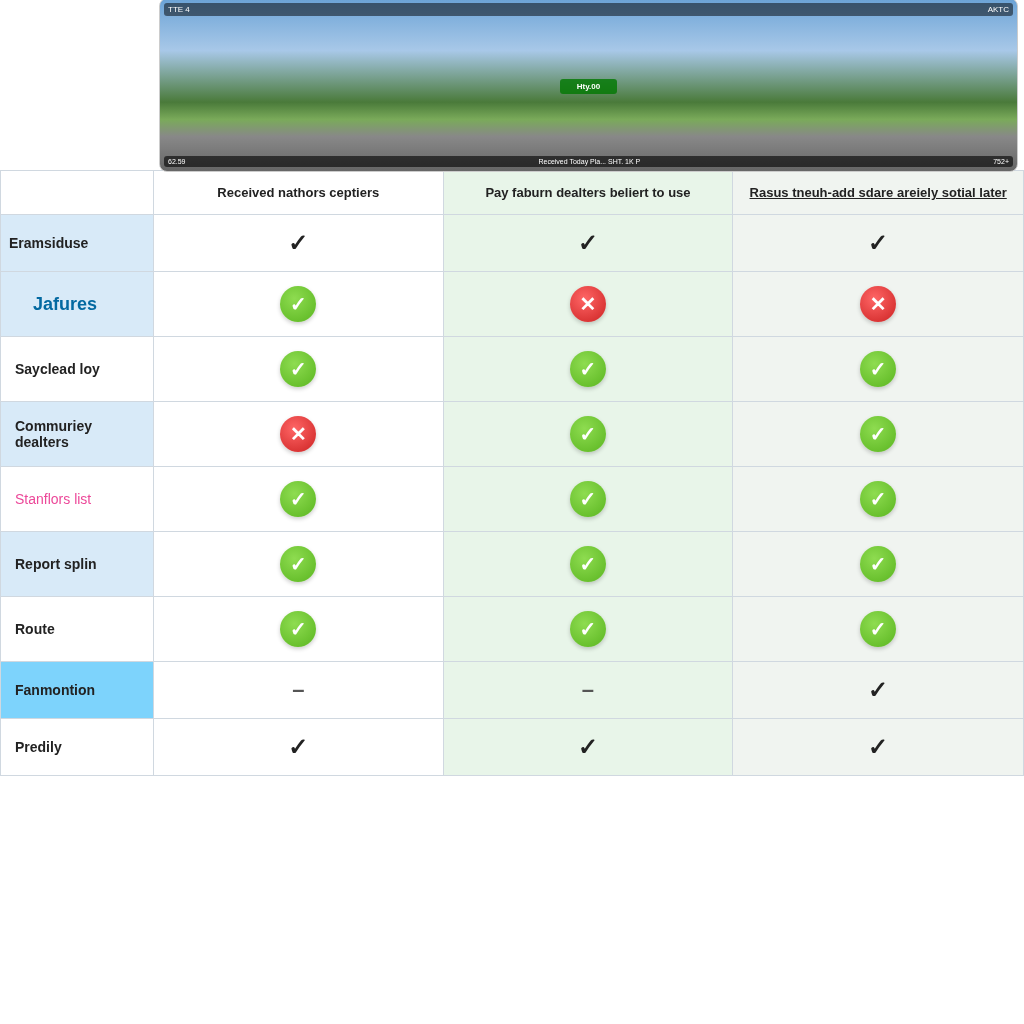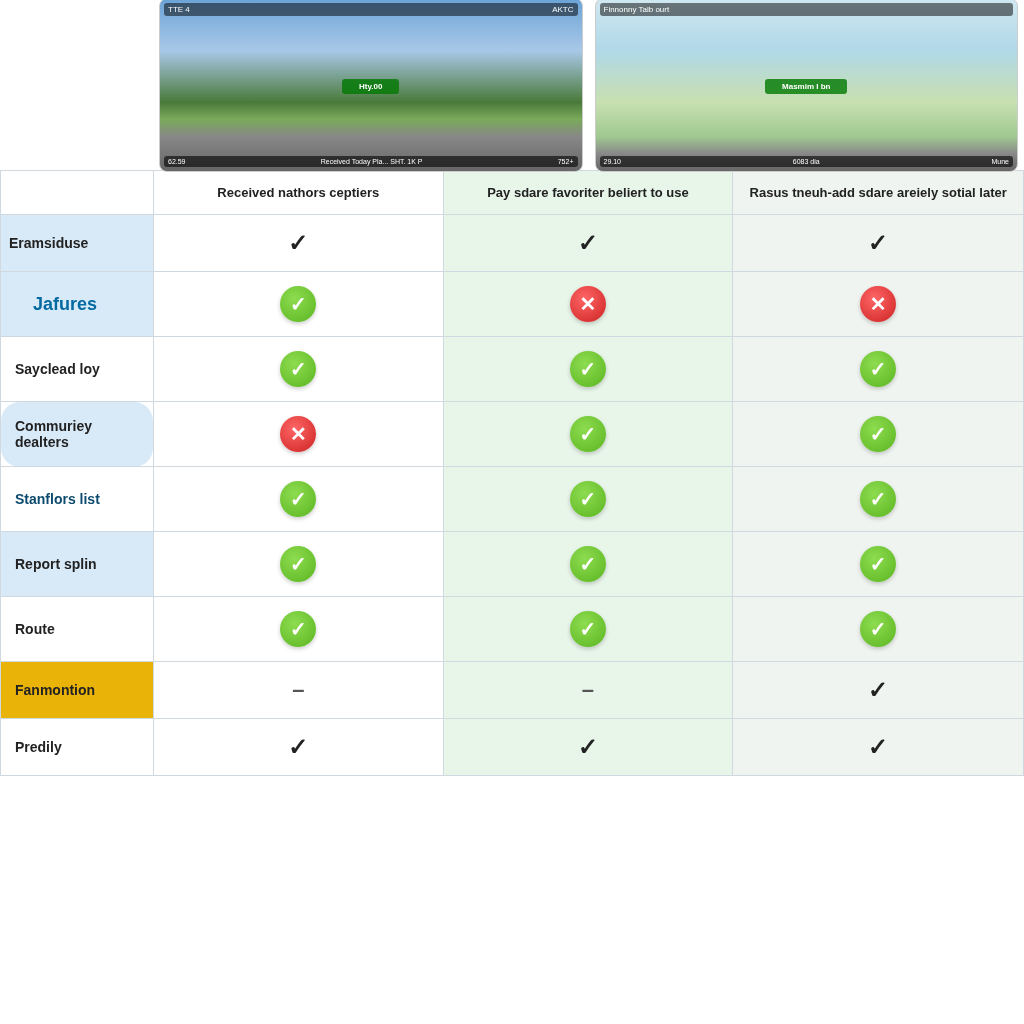--- a/index.html
+++ b/index.html
@@ -90,21 +90,21 @@
     }
 
     .comparison-table td, .comparison-table th {
       border: 1px solid #d0d8e0;
       padding: 0;
       vertical-align: middle;
     }
 
     .col-1 { background: #fff; }
     .col-2 { background: #e8f5e9; }
-    .col-3 { background: #f0f4f0; }
+    .col-3 { background: #f0f4f0; text-decoration: underline; }
 
     .header-row th {
       padding: 14px 10px;
       text-align: center;
       font-weight: bold;
       font-size: 13px;
       color: #222;
       vertical-align: middle;
     }
 
@@ -177,49 +177,33 @@
           <div class="img-nav-box">Hty.00</div>
           <div class="img-bottom-bar">
             <span>62.59</span>
             <span>Received Today Pla... SHT. 1K P</span>
             <span>752+</span>
           </div>
         </div>
       </div>
     </div>
 
-    <div class="img-cell">
-      <div class="img-placeholder img2">
-        <div class="img-overlay">
-          <div class="img-top-bar">
-            <span>Finnonny Talb ourt</span>
-            <span></span>
-          </div>
-          <div class="img-nav-box">Masmim I bn</div>
-          <div class="img-bottom-bar">
-            <span>29.10</span>
-            <span>6083 dia</span>
-            <span>Mune</span>
-          </div>
-        </div>
-      </div>
-    </div>
 
   </div>
 
   <table class="comparison-table">
 
     <thead>
       <tr class="header-row">
         <th style="width:153px; background:#fff; border:1px solid #d0d8e0;"></th>
         <th class="col-1" style="width:290px;">
           <span>Received nathors ceptiers</span>
         </th>
         <th class="col-2" style="width:290px;">
-          <span>Pay sdare favoriter beliert to use</span>
+          <span>Pay faburn dealters beliert to use</span>
         </th>
         <th class="col-3" style="width:291px;">
           <span>Rasus tneuh-add sdare areiely sotial later</span>
         </th>
       </tr>
     </thead>
     <tbody id="table-body">
     <tr>
           <td style="background: rgb(216, 234, 248); padding: 12px 8px; font-weight: bold; font-size: 14px; color: rgb(34, 34, 34); vertical-align: middle; border-right: 1px solid rgb(208, 216, 224); border-bottom: 1px solid rgb(208, 216, 224); width: 153px;">Eramsiduse</td>
           <td style="background: rgb(255, 255, 255); border-bottom: 1px solid rgb(208, 216, 224); border-right: 1px solid rgb(208, 216, 224); text-align: center; vertical-align: middle;">
@@ -268,39 +252,39 @@
               <div class="icon-check-green">✓</div>
             </div>
           </td>
           <td style="background: rgb(240, 244, 240); border-bottom: 1px solid rgb(208, 216, 224); border-right: 1px solid rgb(208, 216, 224); text-align: center; vertical-align: middle;">
             <div style="display: flex; align-items: center; justify-content: center; padding: 14px 10px;">
               <div class="icon-check-green">✓</div>
             </div>
           </td>
         </tr>
         <tr>
-          <td style="background: rgb(216, 234, 248); padding: 12px 14px; font-weight: bold; font-size: 14px; color: rgb(34, 34, 34); vertical-align: middle; border-right: 1px solid rgb(208, 216, 224); border-bottom: 1px solid rgb(208, 216, 224); width: 153px; border-radius: 19px;">Commuriey dealters</td>
+          <td style="background: rgb(216, 234, 248); padding: 12px 14px; font-weight: bold; font-size: 14px; color: rgb(34, 34, 34); vertical-align: middle; border-right: 1px solid rgb(208, 216, 224); border-bottom: 1px solid rgb(208, 216, 224); width: 153px;">Commuriey dealters</td>
           <td style="background: rgb(255, 255, 255); border-bottom: 1px solid rgb(208, 216, 224); border-right: 1px solid rgb(208, 216, 224); text-align: center; vertical-align: middle;">
             <div style="display: flex; align-items: center; justify-content: center; padding: 14px 10px;">
               <div class="icon-cross-red">✕</div>
             </div>
           </td>
           <td style="background: rgb(232, 245, 233); border-bottom: 1px solid rgb(208, 216, 224); border-right: 1px solid rgb(208, 216, 224); text-align: center; vertical-align: middle;">
             <div style="display: flex; align-items: center; justify-content: center; padding: 14px 10px;">
               <div class="icon-check-green">✓</div>
             </div>
           </td>
           <td style="background: rgb(240, 244, 240); border-bottom: 1px solid rgb(208, 216, 224); border-right: 1px solid rgb(208, 216, 224); text-align: center; vertical-align: middle;">
             <div style="display: flex; align-items: center; justify-content: center; padding: 14px 10px;">
               <div class="icon-check-green">✓</div>
             </div>
           </td>
         </tr>
         <tr>
-          <td style="background: rgb(255, 255, 255); padding: 12px 14px; font-weight: bold; font-size: 14px; color: #0c4a6e; vertical-align: middle; border-right: 1px solid rgb(208, 216, 224); border-bottom: 1px solid rgb(208, 216, 224); width: 153px; margin-left: 29px;">Stanflors list</td>
+          <td style="background: rgb(255, 255, 255); padding: 12px 14px; font-weight: normal; font-size: 14px; color: #ec4899; vertical-align: middle; border-right: 1px solid rgb(208, 216, 224); border-bottom: 1px solid rgb(208, 216, 224); width: 153px; margin-left: 29px;">Stanflors list</td>
           <td style="background: rgb(255, 255, 255); border-bottom: 1px solid rgb(208, 216, 224); border-right: 1px solid rgb(208, 216, 224); text-align: center; vertical-align: middle;">
             <div style="display: flex; align-items: center; justify-content: center; padding: 14px 10px;">
               <div class="icon-check-green">✓</div>
             </div>
           </td>
           <td style="background: rgb(232, 245, 233); border-bottom: 1px solid rgb(208, 216, 224); border-right: 1px solid rgb(208, 216, 224); text-align: center; vertical-align: middle;">
             <div style="display: flex; align-items: center; justify-content: center; padding: 14px 10px;">
               <div class="icon-check-green">✓</div>
             </div>
           </td>
@@ -340,21 +324,21 @@
               <div class="icon-check-green">✓</div>
             </div>
           </td>
           <td style="background: rgb(240, 244, 240); border-bottom: 1px solid rgb(208, 216, 224); border-right: 1px solid rgb(208, 216, 224); text-align: center; vertical-align: middle;">
             <div style="display: flex; align-items: center; justify-content: center; padding: 14px 10px;">
               <div class="icon-check-green">✓</div>
             </div>
           </td>
         </tr>
         <tr>
-          <td style="background: #eab308; padding: 12px 14px; font-weight: bold; font-size: 14px; color: rgb(34, 34, 34); vertical-align: middle; border-right: 1px solid rgb(208, 216, 224); border-bottom: 1px solid rgb(208, 216, 224); width: 153px;">Fanmontion</td>
+          <td style="background: #7dd3fc; padding: 12px 14px; font-weight: bold; font-size: 14px; color: rgb(34, 34, 34); vertical-align: middle; border-right: 1px solid rgb(208, 216, 224); border-bottom: 1px solid rgb(208, 216, 224); width: 153px;">Fanmontion</td>
           <td style="background: rgb(255, 255, 255); border-bottom: 1px solid rgb(208, 216, 224); border-right: 1px solid rgb(208, 216, 224); text-align: center; vertical-align: middle;">
             <div style="display: flex; align-items: center; justify-content: center; padding: 14px 10px;">
               <span class="icon-dash">–</span>
             </div>
           </td>
           <td style="background: rgb(232, 245, 233); border-bottom: 1px solid rgb(208, 216, 224); border-right: 1px solid rgb(208, 216, 224); text-align: center; vertical-align: middle;">
             <div style="display: flex; align-items: center; justify-content: center; padding: 14px 10px;">
               <span class="icon-dash">–</span>
             </div>
           </td>

